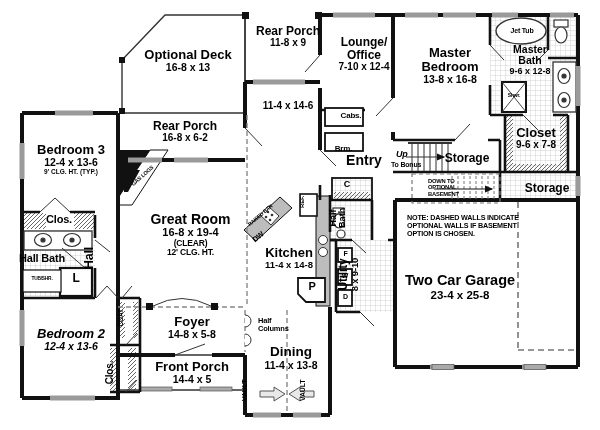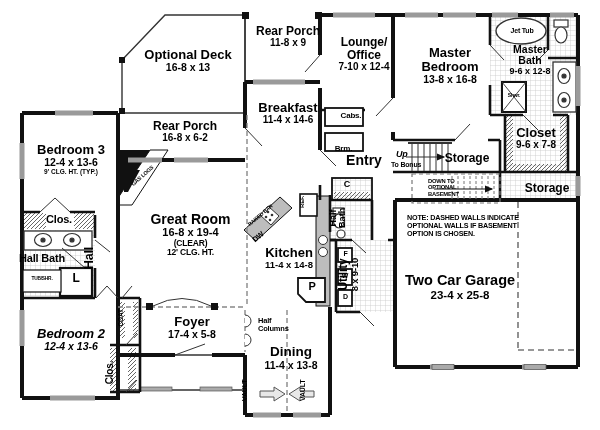--- a/index.html
+++ b/index.html
@@ -275,21 +275,20 @@
   <div class="dm">12-4 x 13-6</div>
   <div class="tiny">9' CLG. HT. (TYP.)</div>
 </div>
 
 <div class="lbl" style="left:140px;top:120px;width:90px;">
   <div class="nm" style="font-size:12px;">Rear Porch</div>
   <div class="dm" style="font-size:10px;">16-8 x 6-2</div>
 </div>
 
 <div class="lbl" style="left:250px;top:101px;width:76px;">
-  <div class="nm">Breakfast</div>
   <div class="dm" style="font-size:10px;">11-4 x 14-6</div>
 </div>
 
 <div class="lbl" style="left:143px;top:212px;width:95px;">
   <div class="nm" style="font-size:14px;">Great Room</div>
   <div class="dm" style="font-size:11px;">16-8 x 19-4</div>
   <div class="b" style="font-size:8.5px;">(CLEAR)</div>
   <div class="b" style="font-size:8.5px;">12' CLG. HT.</div>
 </div>
 
@@ -300,23 +299,27 @@
 
 <div class="lbl nm" style="left:338px;top:153px;width:52px;font-size:14px;">Entry</div>
 
 <div class="lbl" style="left:25px;top:327px;width:92px;font-style:italic;">
   <div class="nm">Bedroom 2</div>
   <div class="dm">12-4 x 13-6</div>
 </div>
 
 <div class="lbl" style="left:150px;top:315px;width:84px;">
   <div class="nm">Foyer</div>
-  <div class="dm">17-4 x 5-8</div>
-</div>
-
+  <div class="dm">14-8 x 5-8</div>
+</div>
+
+<div class="lbl" style="left:140px;top:360px;width:104px;">
+  <div class="nm">Front Porch</div>
+  <div class="dm">14-4 x 5</div>
+</div>
 
 <div class="lbl" style="left:252px;top:345px;width:78px;">
   <div class="nm" style="font-size:13.5px;">Dining</div>
   <div class="dm">11-4 x 13-8</div>
 </div>
 
 <div class="lbl" style="left:404px;top:273px;width:112px;">
   <div class="nm" style="font-size:14.5px;">Two Car Garage</div>
   <div class="dm" style="font-size:11.5px;">23-4 x 25-8</div>
 </div>

